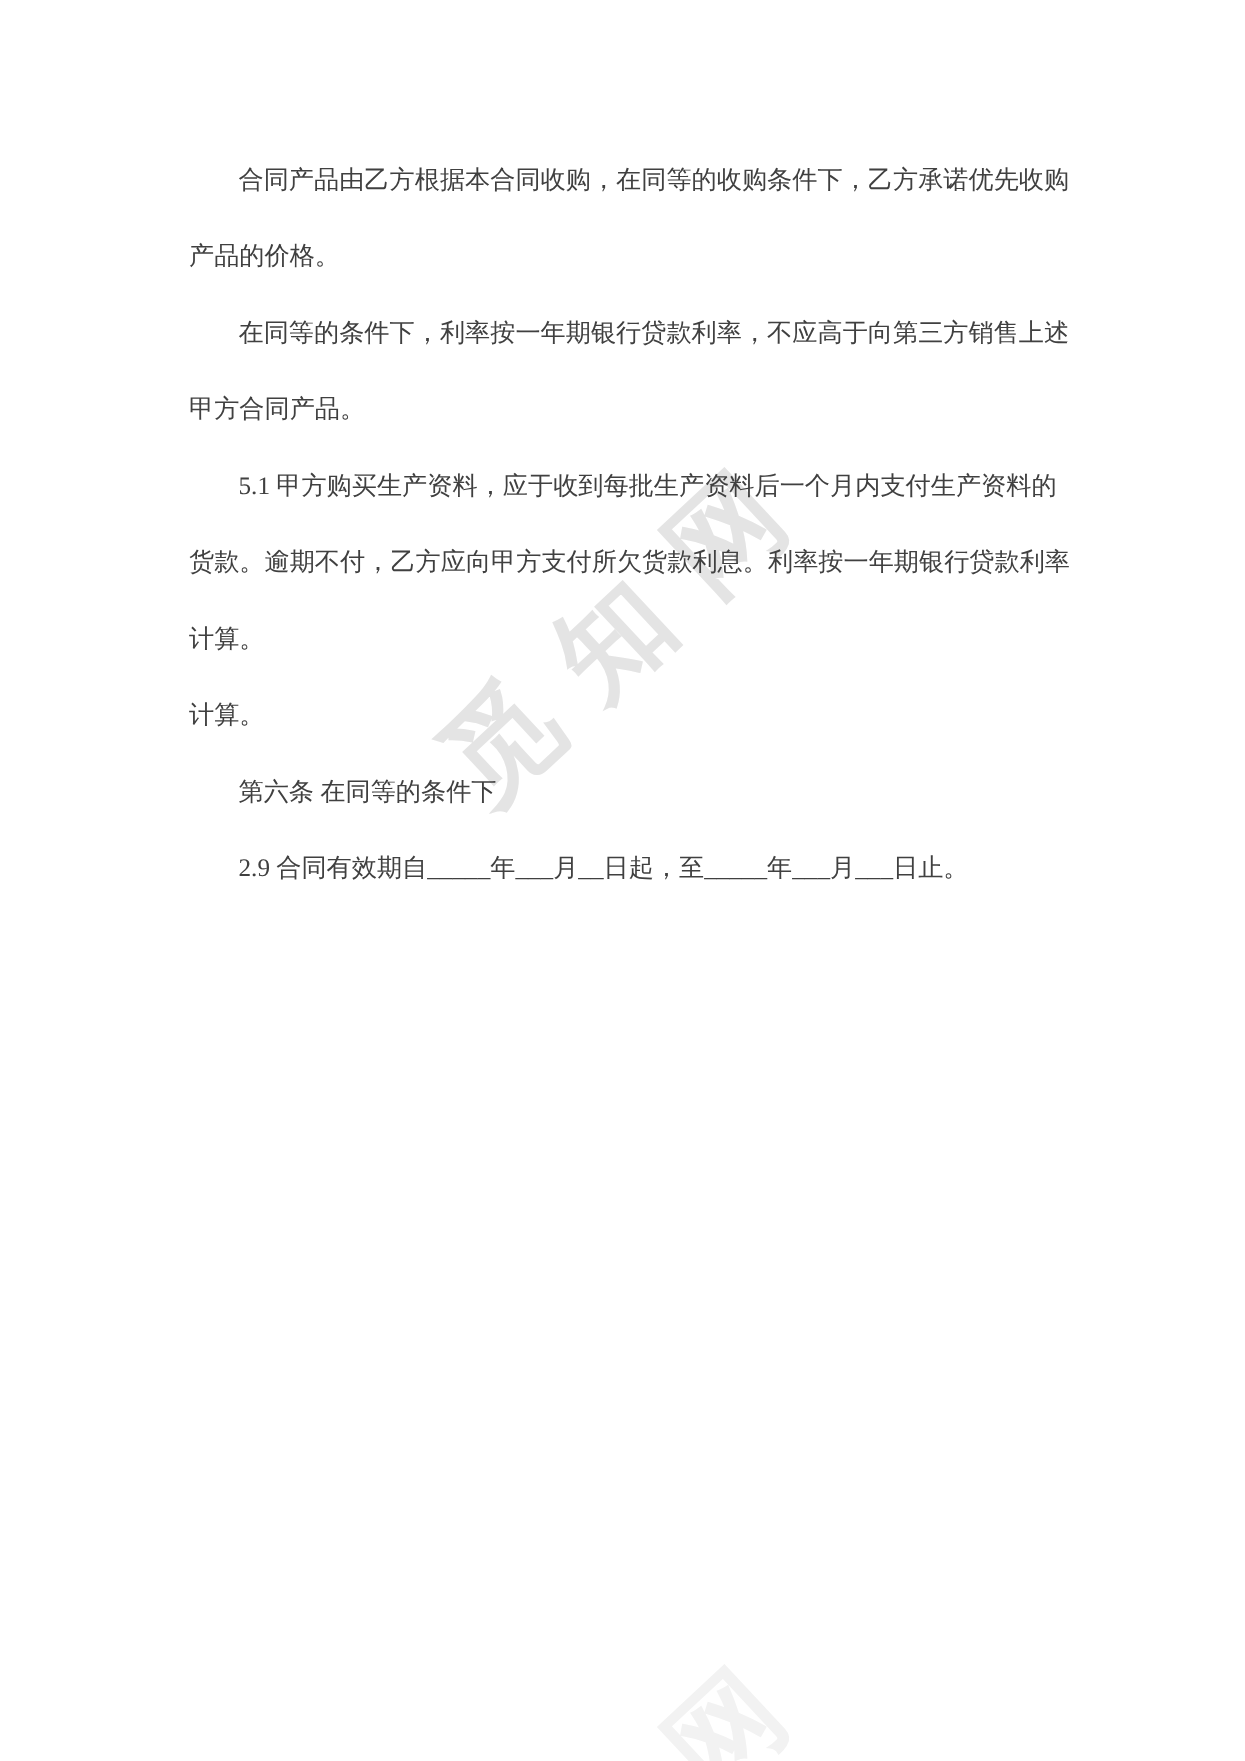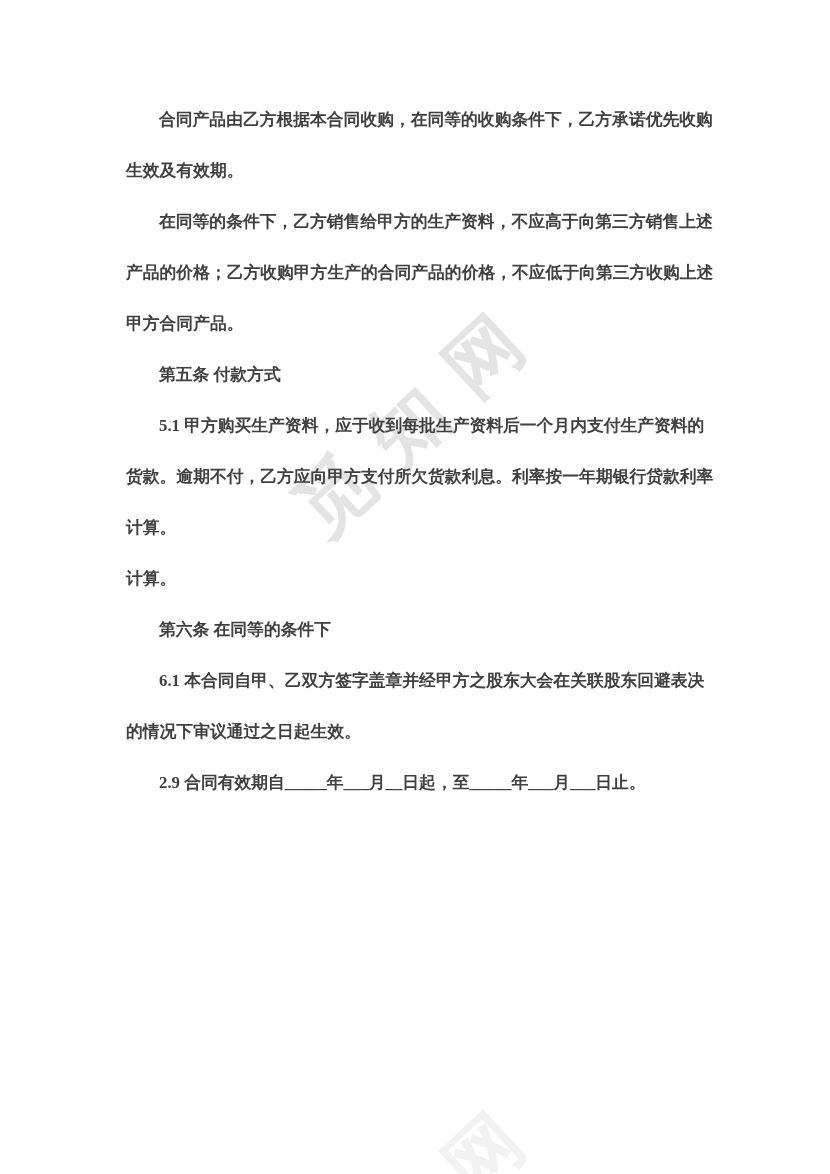--- a/index.html
+++ b/index.html
@@ -31,21 +31,20 @@
   #watermark-center { left: 420px; top: 417px; }
   #watermark-bottom { left: 420px; top: 1215px; color: #f2f2f2; }
   #content {
     position: absolute;
     left: 126px;
     top: 94px;
     width: 590px;
     z-index: 1;
     color: #404040;
     font-size: 16.8px;
-    font-weight: bold;
   }
   .line {
     height: 51px;
     line-height: 51px;
     white-space: nowrap;
   }
   .indent {
     padding-left: 33px;
   }
   .heading {
@@ -58,51 +57,43 @@
 <div id="page">
 
   <div id="watermark-center" class="watermark">觅知网</div>
 
   <div id="watermark-bottom" class="watermark">觅知网</div>
 
   <div id="content">
 
     <div>
       <div class="line indent">合同产品由乙方根据本合同收购，在同等的收购条件下，乙方承诺优先收购</div>
-      <div class="line">生效及有效期。</div>
+      <div class="line">产品的价格。</div>
     </div>
 
 
     <div>
-      <div class="line indent">在同等的条件下，乙方销售给甲方的生产资料，不应高于向第三方销售上述</div>
-      <div class="line">产品的价格；乙方收购甲方生产的合同产品的价格，不应低于向第三方收购上述</div>
+      <div class="line indent">在同等的条件下，利率按一年期银行贷款利率，不应高于向第三方销售上述</div>
       <div class="line">甲方合同产品。</div>
     </div>
 
-    <div>
-      <div class="line indent heading">第五条 付款方式</div>
-    </div>
 
     <div>
       <div class="line indent">5.1 甲方购买生产资料，应于收到每批生产资料后一个月内支付生产资料的</div>
       <div class="line">货款。逾期不付，乙方应向甲方支付所欠货款利息。利率按一年期银行贷款利率</div>
       <div class="line">计算。</div>
     </div>
 
     <div>
       <div class="line">计算。</div>
     </div>
 
     <div>
       <div class="line indent heading">第六条 在同等的条件下</div>
     </div>
 
-    <div>
-      <div class="line indent">6.1 本合同自甲、乙双方签字盖章并经甲方之股东大会在关联股东回避表决</div>
-      <div class="line">的情况下审议通过之日起生效。</div>
-    </div>
 
     <div>
       <div class="line indent">2.9 合同有效期自_____年___月__日起，至_____年___月___日止。</div>
     </div>
 
   </div>
 </div>
 
 </body></html>

